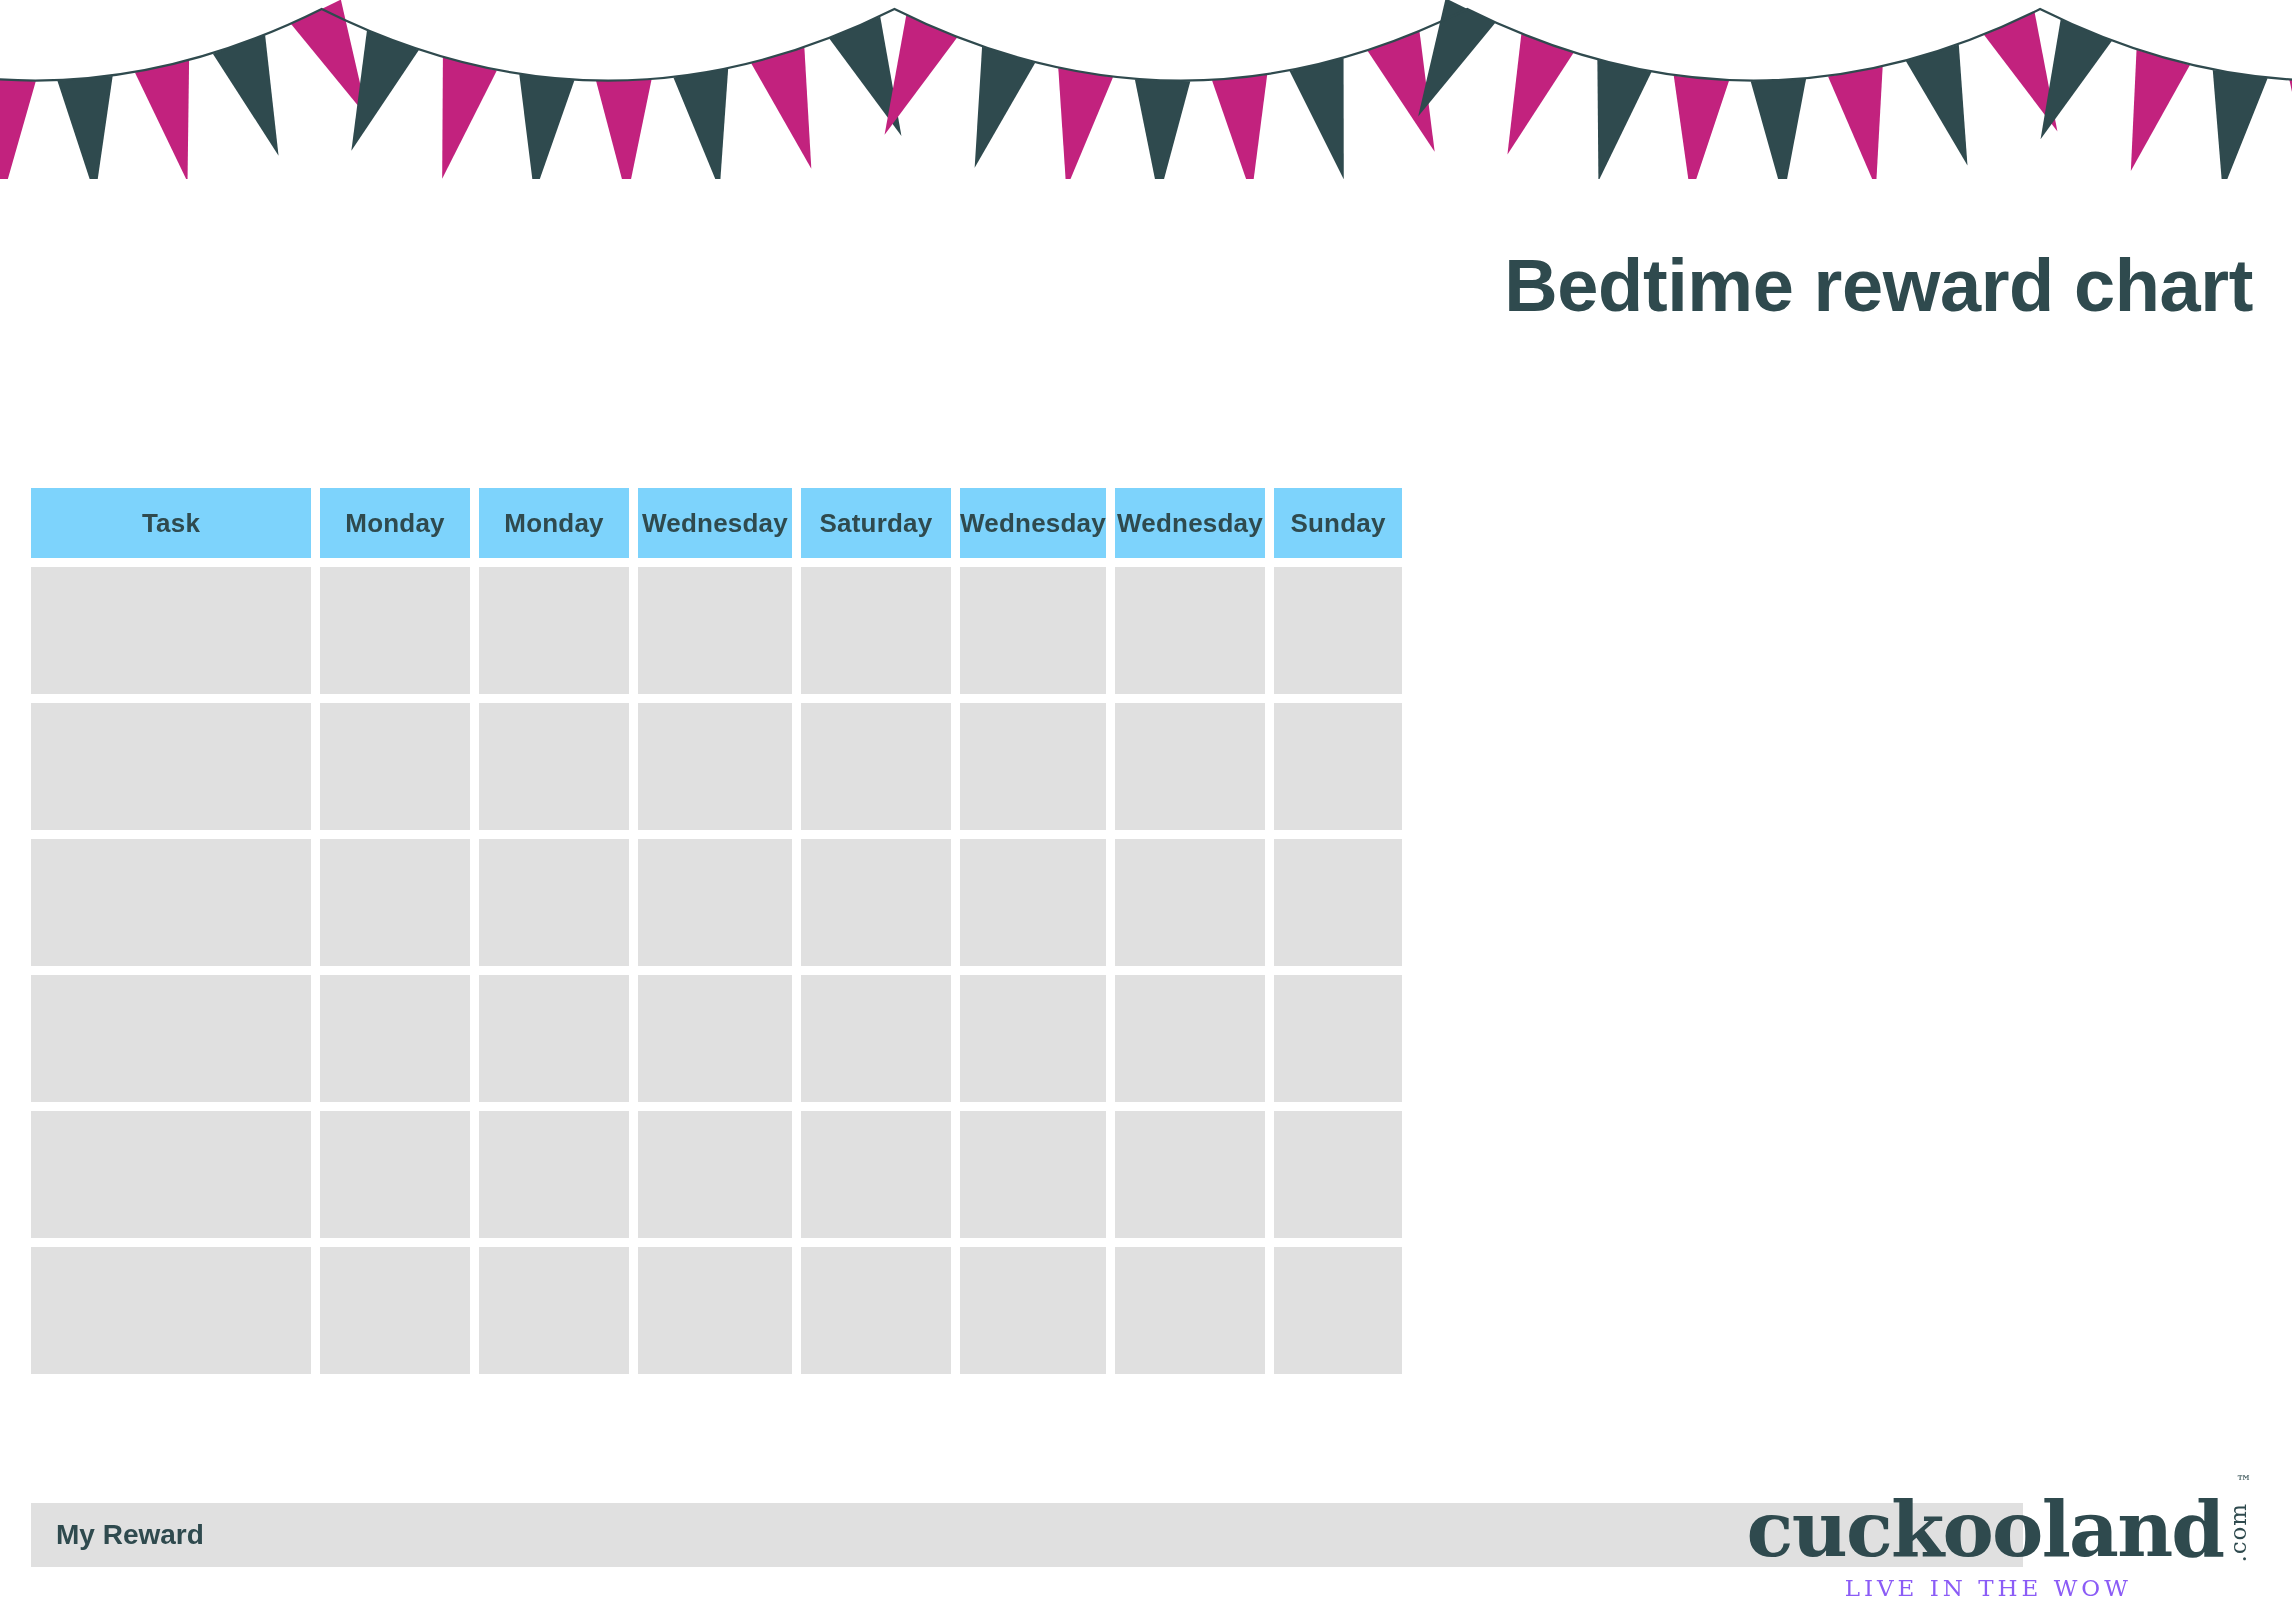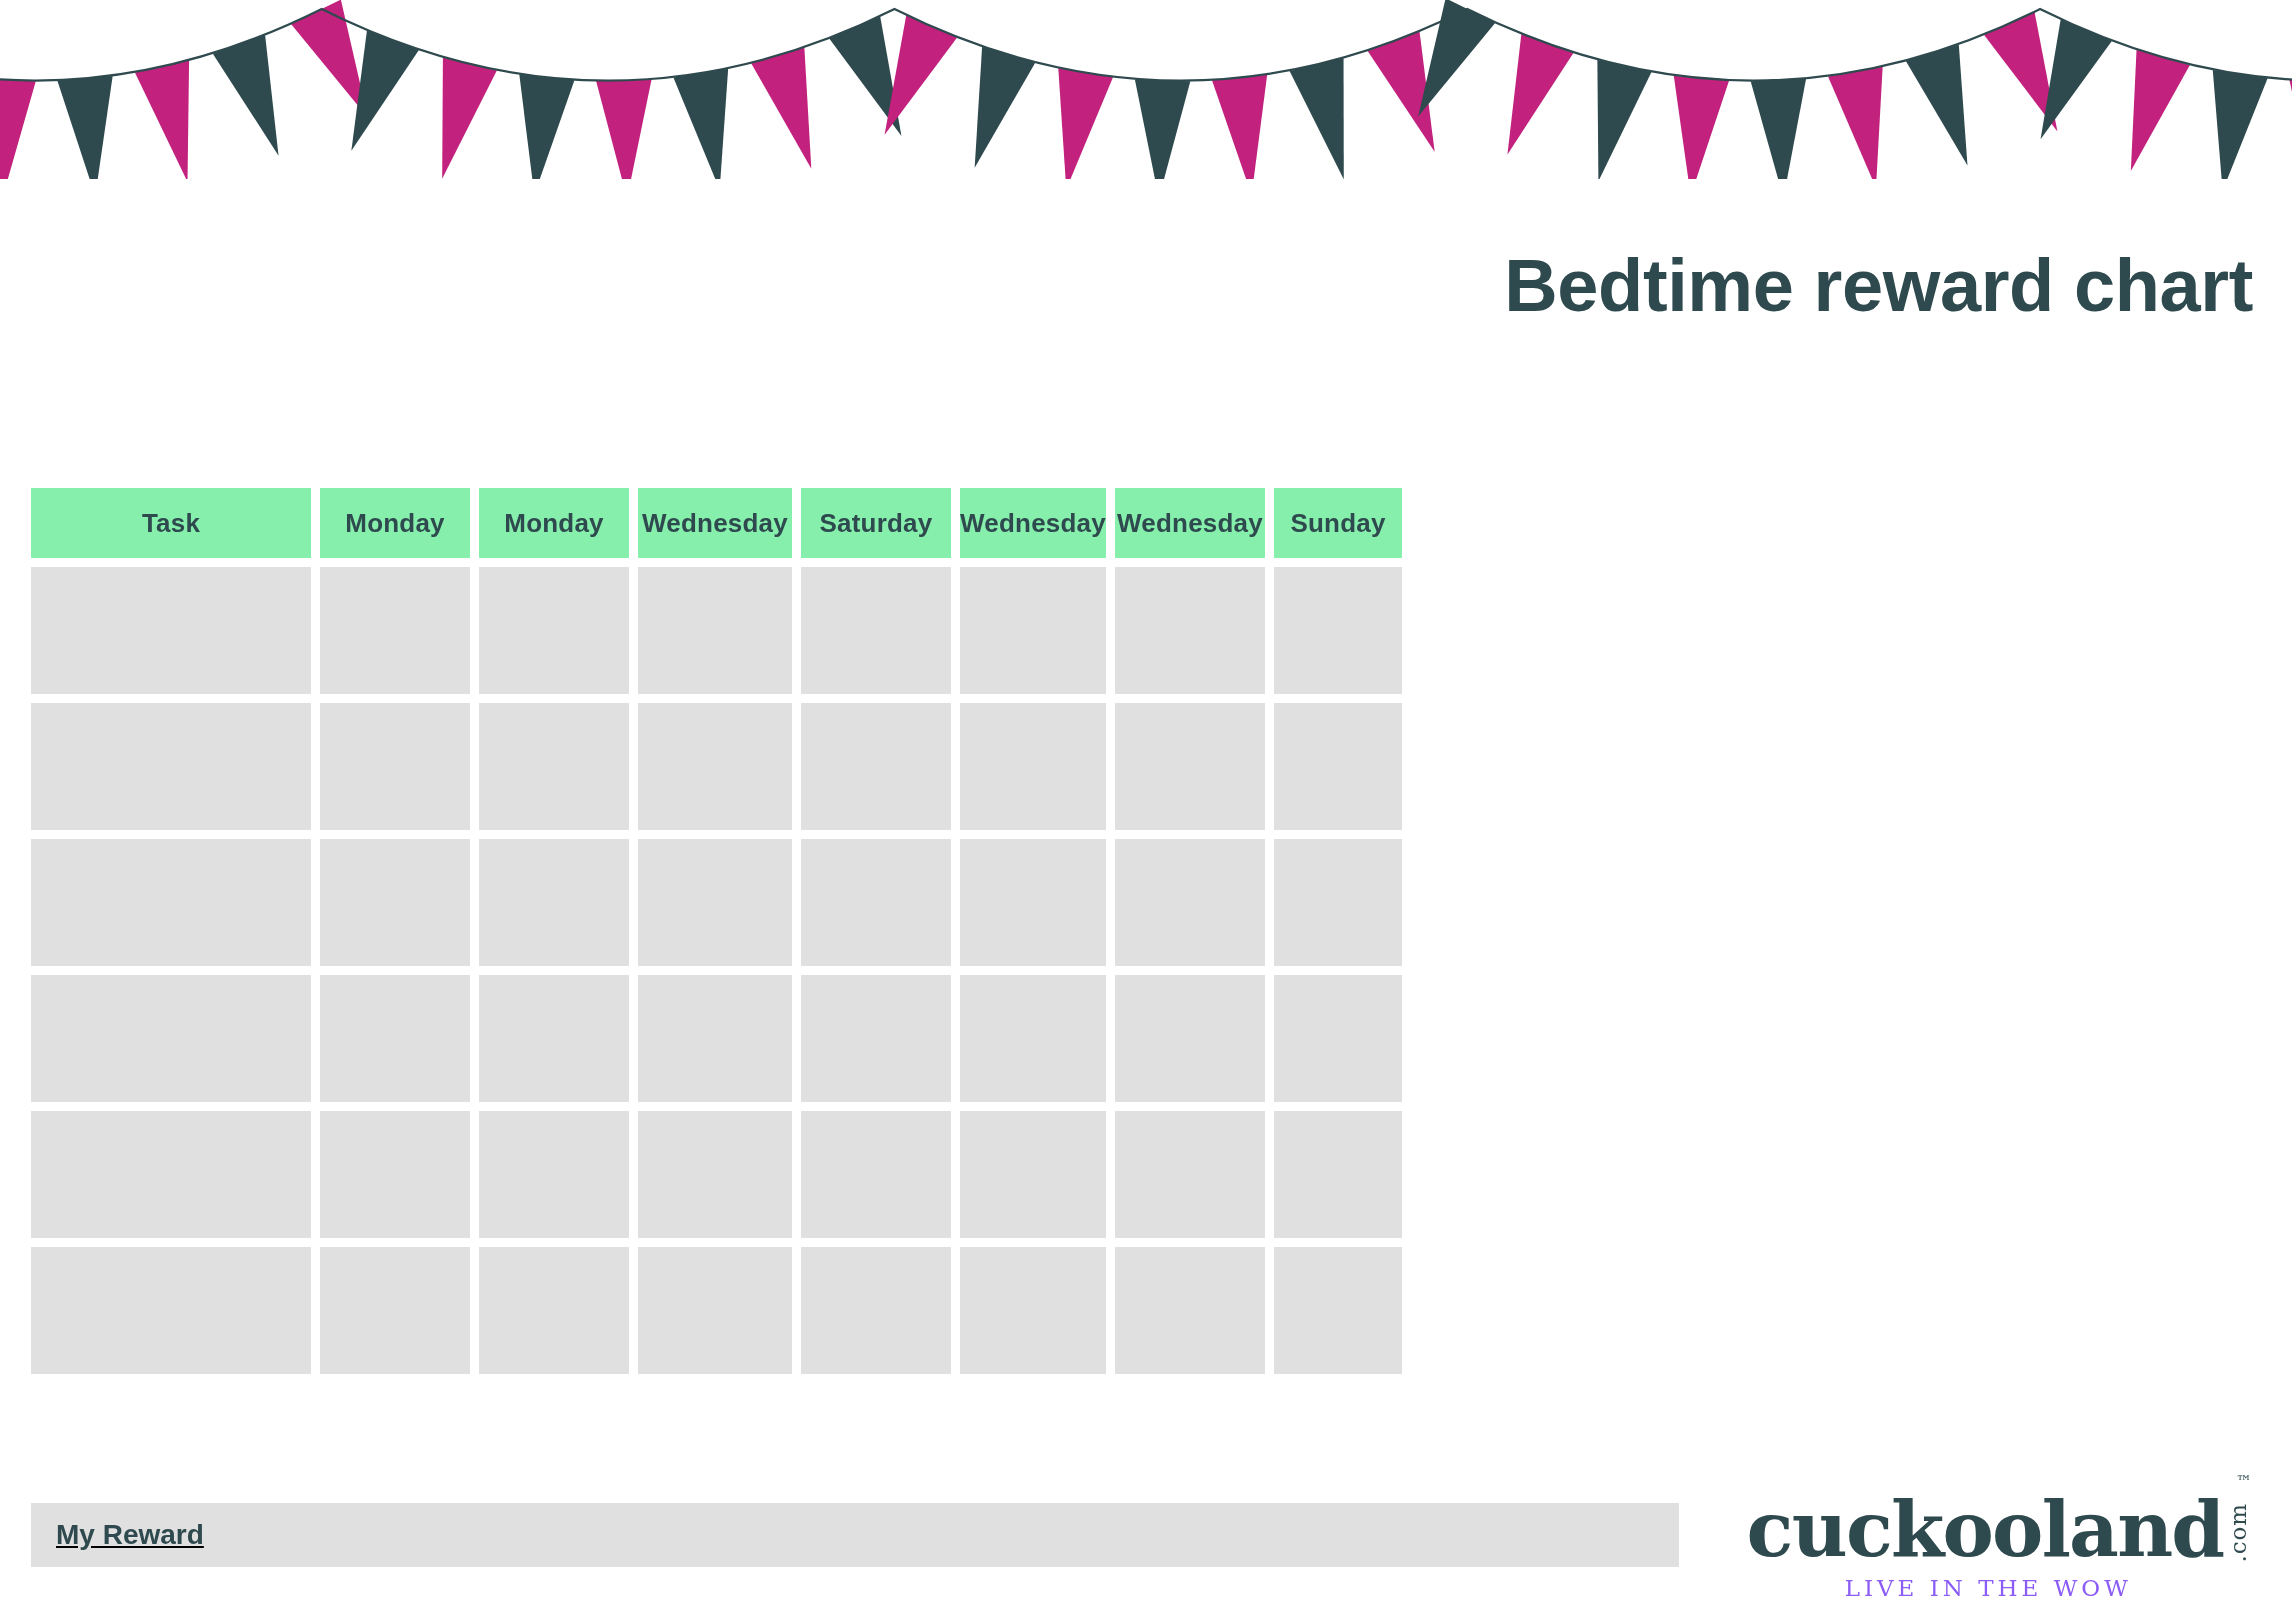--- a/index.html
+++ b/index.html
@@ -47,44 +47,43 @@
     column-gap:9px;
     row-gap:9px;
   }
   
   #chart-grid {
     grid-template-columns:
       280px 150px 150px 154px 150px 146px 150px 128px;
   }
 
   .hdr-cell {
-    background:#86efac;
+    background:#7dd3fc;
     height:70px;
     display:flex;
     align-items:center;
     justify-content:center;
     color:#2F4A4E;
     font-weight:700;
     font-size:26px;
     letter-spacing:0.2px;
   }
   .body-cell {
     background:#E0E0E0;
     height:127px;
   }
 
   
   #reward-bar {
     position:absolute;
     left:31px; top:1503px;
-    width:1648px; height:64px;
+    width:1992px; height:64px;
     background:#E0E0E0;
     display:flex;
     align-items:center;
-    text-decoration:underline;
   }
   #reward-bar .reward-label {
     padding-left:25px;
     color:#2F4A4E;
     font-weight:700;
     font-size:28px;
   }
 
   
   #logo {

